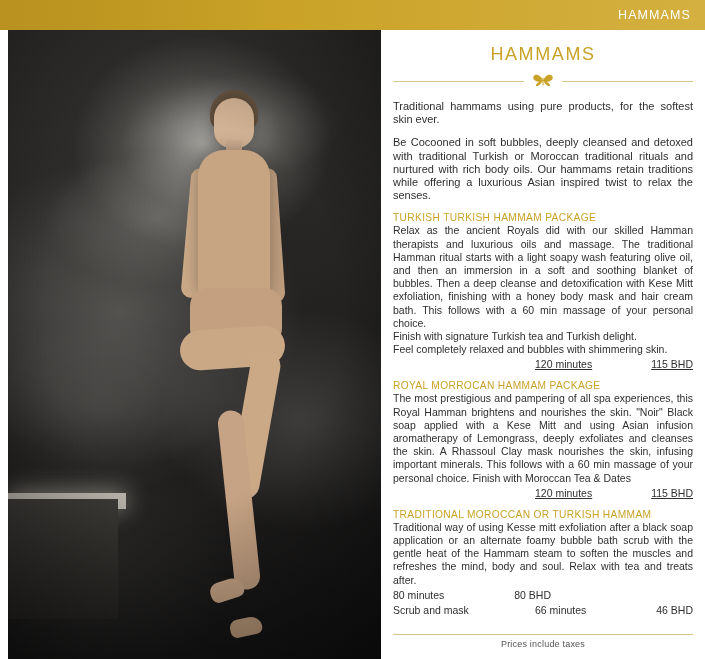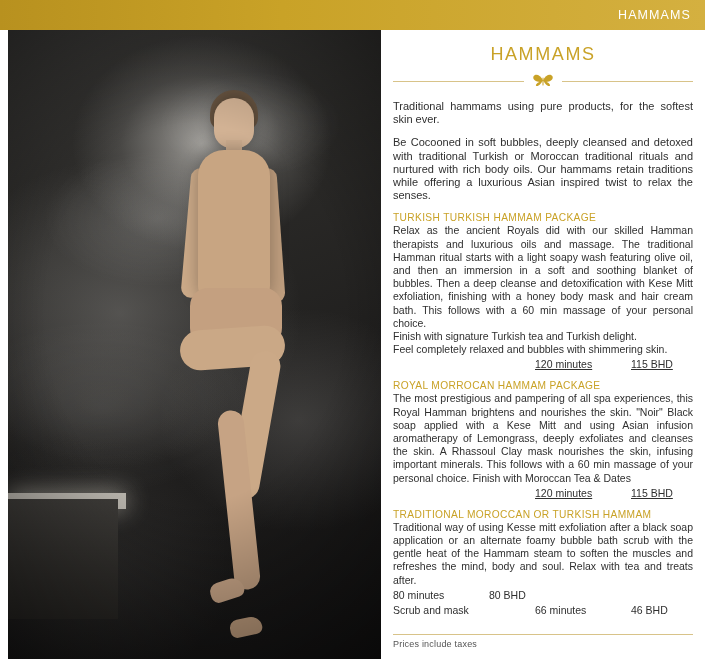--- a/index.html
+++ b/index.html
@@ -195,37 +195,37 @@
   .sect-body.noj { text-align: left; }
   .price-line {
     display: flex;
     color: #2f2f2f;
     font-size: 10.5px;
     line-height: 14px;
     margin-top: 1px;
   }
   .pl-label { flex: 1 1 auto; }
   .pl-dur { width: 96px; text-align: left; }
-  .pl-price { width: 62px; text-align: left; }
+  .pl-price { width: 62px; text-align: right; }
   .price-line.right-only { justify-content: flex-end; text-decoration: underline; }
   .price-line.right-only .pl-dur { width: 96px; }
   .price-line.right-only .pl-price { width: 62px; }
   .block { margin-bottom: 9px; }
   .footer {
     position: absolute;
     left: 4px; right: 4px;
     bottom: 10px;
   }
   .footer-line {
     height: 1px;
     background: #d8c389;
     margin-bottom: 4px;
   }
   .footer-text {
-    text-align: left;
+    text-align: center;
     color: #555555;
     font-size: 9px;
     letter-spacing: 0.2px;
   }
 </style>
 </head>
 <body>
 
 <div class="page">
 

